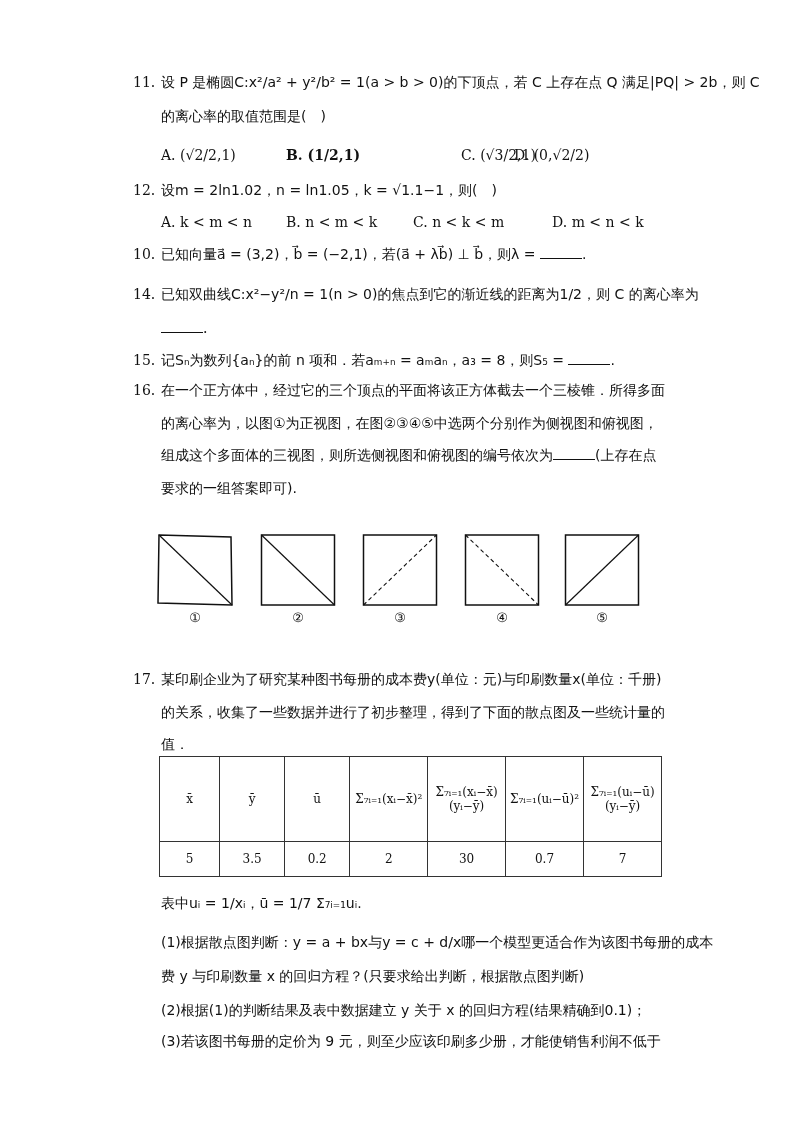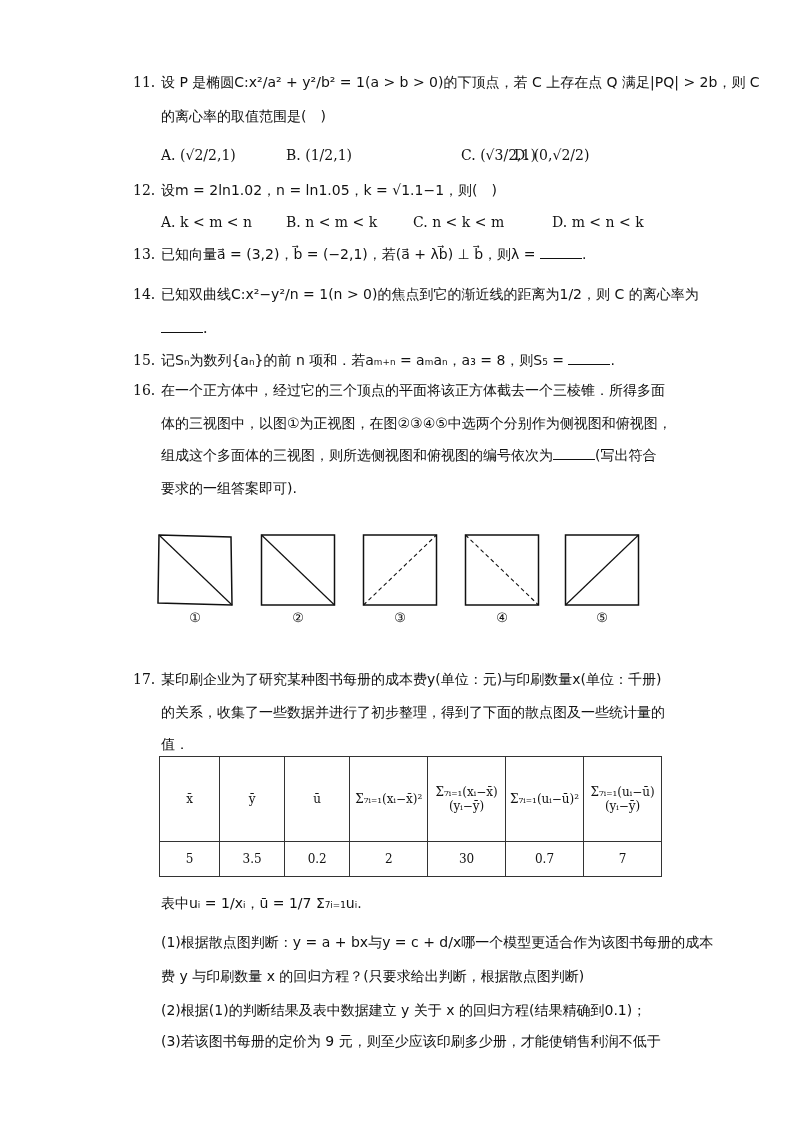--- a/index.html
+++ b/index.html
@@ -25,38 +25,38 @@
 
 <div class="line" style="top:72px;">
   <span class="qnum">11.</span>
   <span class="qtext cn">设 P 是椭圆C:x²/a² + y²/b² = 1(a &gt; b &gt; 0)的下顶点，若 C 上存在点 Q 满足|PQ| &gt; 2b，则 C</span>
 </div>
 <div class="line" style="top:106px;">
   <span class="qtext cn">的离心率的取值范围是(　)</span>
 </div>
 <div class="line" style="top:145px;">
   <span class="opt" style="left:161px;"><span>A.</span> <span>(√2/2,1)</span></span>
-  <span class="opt" style="left:286px;"><span>B.</span> <span>(1/2,1)</span></span>
+  <span class="opt" style="left:286px;font-weight:bold;"><span>B.</span> <span>(1/2,1)</span></span>
   <span class="opt" style="left:413px;margin-left:48px;"><span>C.</span> <span>(√3/2,1)</span></span>
   <span class="opt" style="left:514px;"><span>D.</span> <span>(0,√2/2)</span></span>
 </div>
 
 <div class="line" style="top:180px;">
   <span class="qnum">12.</span>
   <span class="qtext cn">设m = 2ln1.02，n = ln1.05，k = √1.1−1，则(　)</span>
 </div>
 <div class="line" style="top:212px;">
   <span class="opt" style="left:161px;"><span>A.</span> <span>k &lt; m &lt; n</span></span>
   <span class="opt" style="left:286px;"><span>B.</span> <span>n &lt; m &lt; k</span></span>
   <span class="opt" style="left:413px;"><span>C.</span> <span>n &lt; k &lt; m</span></span>
   <span class="opt" style="left:552px;"><span>D.</span> <span>m &lt; n &lt; k</span></span>
 </div>
 
 <div class="line" style="top:244px;">
-  <span class="qnum">13.</span>
+  <span class="qnum">10.</span>
   <span class="qtext cn"><span>已知向量a⃗ = (3,2)，b⃗ = (−2,1)，若(a⃗ + λb⃗) ⊥ b⃗，则λ = </span><span class="blank"></span><span>.</span></span>
 </div>
 
 <div class="line" style="top:284px;">
   <span class="qnum">14.</span>
   <span class="qtext cn">已知双曲线C:x²−y²/n = 1(n &gt; 0)的焦点到它的渐近线的距离为1/2，则 C 的离心率为</span>
 </div>
 <div class="line" style="top:318px;">
   <span class="qtext"><span class="blank"></span><span>.</span></span>
 </div>
@@ -64,24 +64,24 @@
 <div class="line" style="top:350px;">
   <span class="qnum">15.</span>
   <span class="qtext cn"><span>记Sₙ为数列{aₙ}的前 n 项和．若aₘ₊ₙ = aₘaₙ，a₃ = 8，则S₅ = </span><span class="blank"></span><span>.</span></span>
 </div>
 
 <div class="line" style="top:380px;">
   <span class="qnum">16.</span>
   <span class="qtext cn">在一个正方体中，经过它的三个顶点的平面将该正方体截去一个三棱锥．所得多面</span>
 </div>
 <div class="line" style="top:413px;">
-  <span class="qtext cn">体的三视图中，以图①为正视图，在图②③④⑤中选两个分别作为侧视图和俯视图，</span>
+  <span class="qtext cn">的离心率为，以图①为正视图，在图②③④⑤中选两个分别作为侧视图和俯视图，</span>
 </div>
 <div class="line" style="top:445px;">
-  <span class="qtext cn"><span>组成这个多面体的三视图，则所选侧视图和俯视图的编号依次为</span><span class="blank"></span><span>(写出符合</span></span>
+  <span class="qtext cn"><span>组成这个多面体的三视图，则所选侧视图和俯视图的编号依次为</span><span class="blank"></span><span>(上存在点</span></span>
 </div>
 <div class="line" style="top:478px;">
   <span class="qtext cn">要求的一组答案即可).</span>
 </div>
 
 <div class="figs">
   <div class="fig" style="left:0px;">
     <svg width="76" height="74">
       <polygon points="2,2 74,4 75,72 1,70" fill="none" stroke="#111" stroke-width="1.5"></polygon>
       <line x1="2" y1="2" x2="75" y2="72" stroke="#111" stroke-width="1.2"></line>

